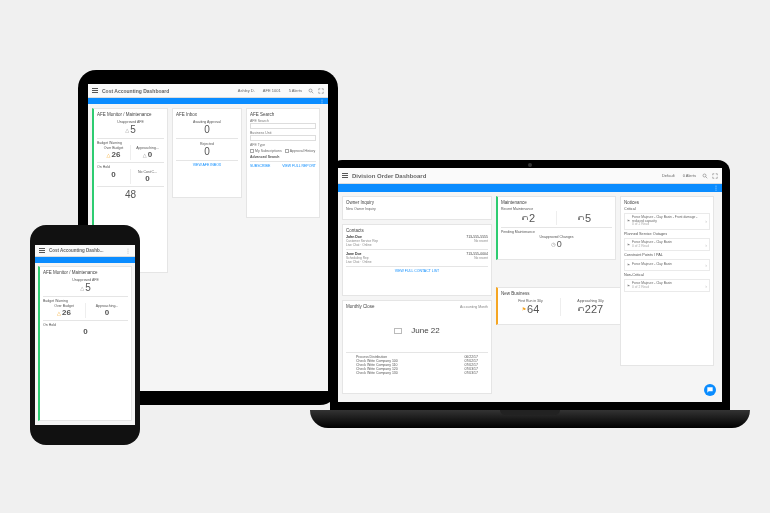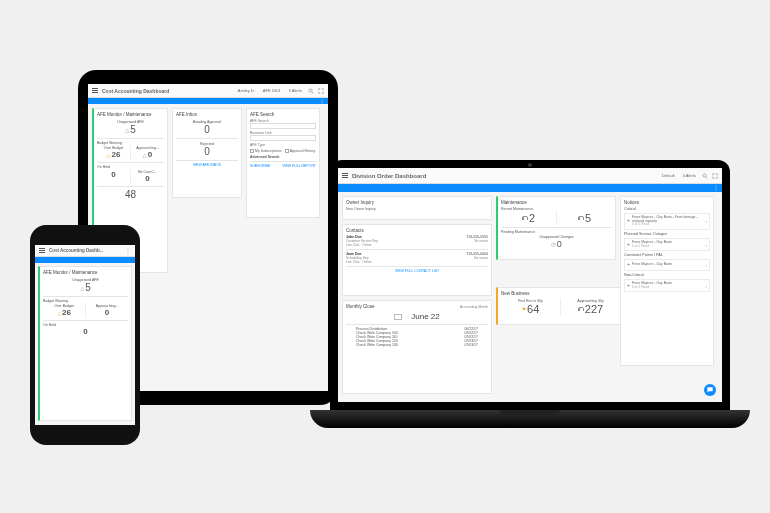--- a/index.html
+++ b/index.html
@@ -378,21 +378,21 @@
           </div>
           <div class="hr"></div>
           <div class="link" style="text-align:center; display:block;">VIEW FULL CONTACT LIST</div>
         </div>
 
         <div class="card" style="left:4px; top:108px; width:150px; height:94px;">
           <div style="display:flex; justify-content:space-between; align-items:center;">
             <span class="card-title" style="margin:0;">Monthly Close</span>
             <span style="font-size:3.5px; color:#888;">Accounting Month</span>
           </div>
-          <div style="display:flex; align-items:center; justify-content:center; gap:9px; margin:3px 0;">
+          <div style="display:flex; align-items:center; justify-content:center; gap:9px; margin:17px 0;">
             <span style="width:8px;height:6px;border:1px solid #bbb;display:inline-block;"></span>
             <span style="font-size:8px; color:#444;">June 22</span>
           </div>
           <div class="hr"></div>
           <div id="mc-rows">
               <div class="mc-row">
                 <span>Process Distribution</span>
                 <span>06/22/17</span>
               </div>
               <div class="mc-row">

